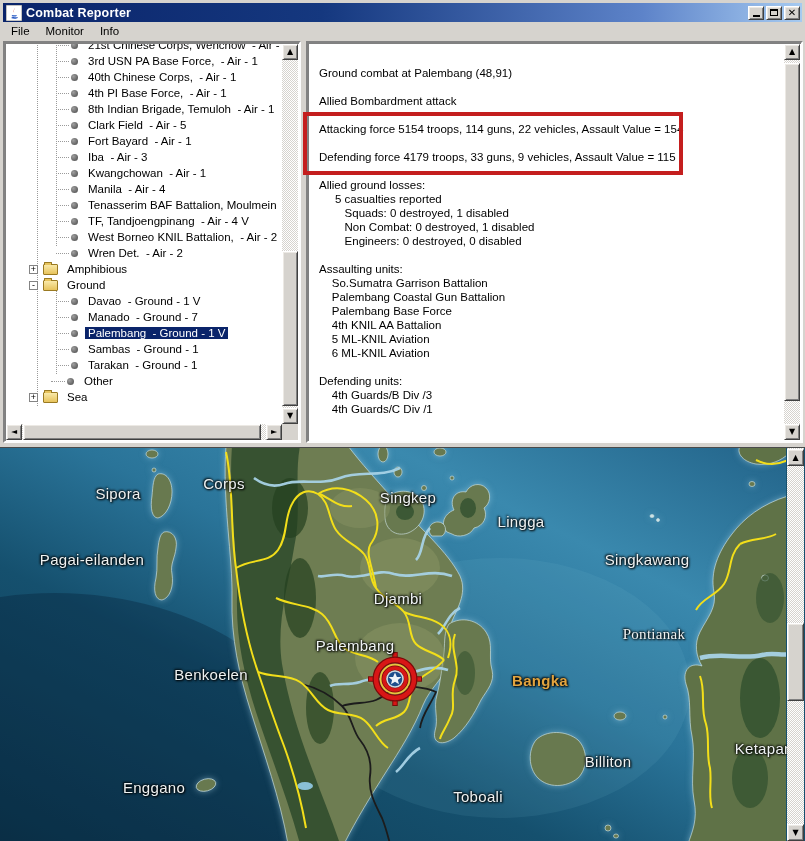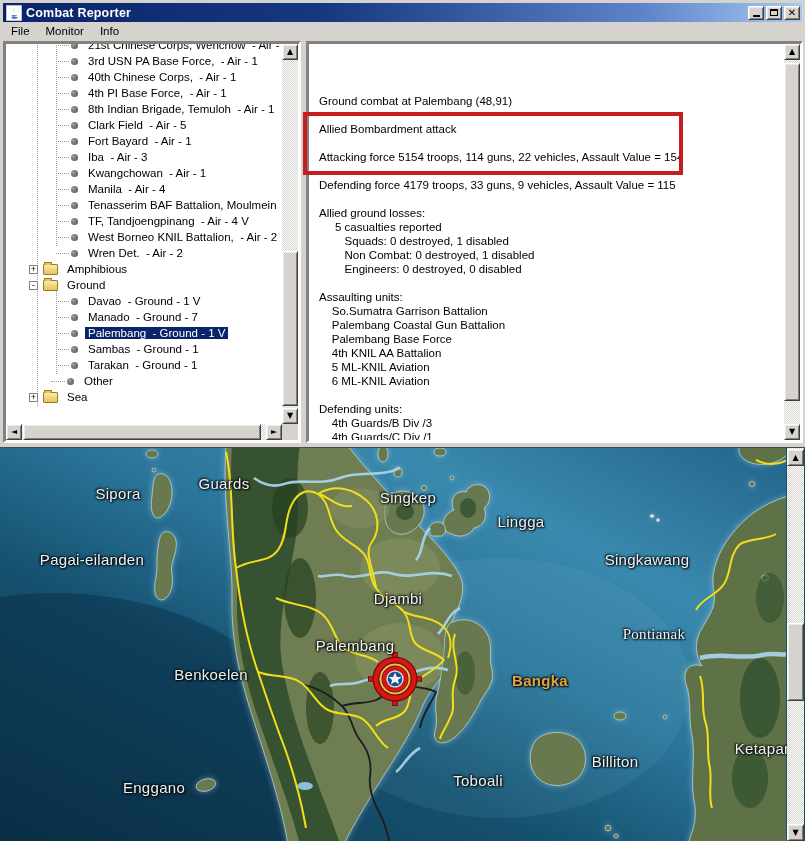--- a/index.html
+++ b/index.html
@@ -50,21 +50,21 @@
   .vsb .up{top:0;} .vsb .down{bottom:0;}
   .vsb .sb-thumb{position:absolute;left:0;width:16px;}
   .hsb{position:absolute;left:1px;bottom:1px;height:16px;}
   .hsb .sb-btn{position:absolute;top:0;width:16px;height:16px;}
   .hsb .left{left:0;} .hsb .right{right:0;}
   .hsb .sb-thumb{position:absolute;top:0;height:16px;}
   .sb-corner{position:absolute;right:1px;bottom:1px;width:16px;height:16px;background:#d6d3ce;}
   
   #report-panel{left:306px;top:41px;width:497px;height:402px;}
   .report-content{position:absolute;left:1px;top:1px;right:18px;bottom:1px;overflow:hidden;
-    padding:22px 0 0 10px;font-size:11.5px;line-height:14px;white-space:pre;color:#000;margin-top:28px;}
+    padding:22px 0 0 10px;font-size:11.5px;line-height:14px;white-space:pre;color:#000;}
   .rline{height:14px;}
   .highlight-box{position:absolute;left:-5px;top:69px;width:372px;height:55px;border:4px solid #c41e1e;z-index:5;}
   
   #map-area{position:absolute;left:0;top:447px;width:805px;height:394px;overflow:hidden;background:#15506e;border-top:1px solid #4a4a4a;}
   #map-svg{position:absolute;left:0;top:0;}
   #map-labels{position:absolute;left:0;top:0;width:786px;height:394px;pointer-events:none;}
   .maplabel{position:absolute;transform:translate(-50%,-50%);font-size:15px;color:#eef2f2;white-space:nowrap;
     letter-spacing:.3px;text-shadow:1px 1px 2px #000,-1px -1px 2px rgba(0,0,0,.75),0 0 3px #000;}
   .maplabel.region{font-weight:bold;}
   #map-sb{position:absolute;top:0;right:1px;width:17px;height:394px;}
@@ -396,33 +396,33 @@
       <circle r="19" fill="none" stroke="#d81616" stroke-width="4.5"></circle>
       <circle r="14" fill="none" stroke="#e8c43c" stroke-width="2.5"></circle>
       <circle r="11" fill="none" stroke="#7a0a0a" stroke-width="5"></circle>
       <circle r="11" fill="none" stroke="#d81616" stroke-width="3.5"></circle>
       <circle r="8" fill="#1e4f8c" stroke="#d0d8e0" stroke-width="1.5"></circle>
       <path fill="#f0f4f8" d="M0,-6.5 L1.9,-2.1 L6.4,-2 L2.9,0.9 L4,5.3 L0,2.7 L-4,5.3 L-2.9,0.9 L-6.4,-2 L-1.9,-2.1 Z"></path>
     </g>
   </svg>
   <div id="map-labels">
       <div class="maplabel" style="left: 118px; top: 45px; color: rgb(238, 242, 242);">Sipora</div>
-      <div class="maplabel" style="left: 224px; top: 35px; color: rgb(238, 242, 242);">Guards</div>
+      <div class="maplabel" style="left: 224px; top: 35px; color: rgb(238, 242, 242);">Corps</div>
       <div class="maplabel" style="left: 92px; top: 111px; color: rgb(238, 242, 242);">Pagai-eilanden</div>
       <div class="maplabel" style="left: 408px; top: 49px; color: rgb(238, 242, 242);">Singkep</div>
       <div class="maplabel" style="left: 521px; top: 73px; color: rgb(238, 242, 242);">Lingga</div>
       <div class="maplabel" style="left: 647px; top: 111px; color: rgb(238, 242, 242);">Singkawang</div>
       <div class="maplabel" style="left: 398px; top: 150px; color: rgb(238, 242, 242); text-align: center;">Djambi</div>
       <div class="maplabel" style="left: 654px; top: 186px; color: rgb(238, 242, 242); font-family: Liberation Serif, serif;">Pontianak</div>
       <div class="maplabel" style="left: 355px; top: 197px; color: rgb(238, 242, 242);">Palembang</div>
       <div class="maplabel" style="left: 211px; top: 226px; color: rgb(238, 242, 242);">Benkoelen</div>
       <div class="maplabel region" style="left: 540px; top: 232px; color: rgb(226, 164, 63);">Bangka</div>
       <div class="maplabel" style="left: 768px; top: 300px; color: rgb(238, 242, 242);">Ketapang</div>
-      <div class="maplabel" style="left: 608px; top: 313px; color: rgb(238, 242, 242); margin-left: 7px;">Billiton</div>
-      <div class="maplabel" style="left: 478px; top: 332px; color: rgb(238, 242, 242);">Toboali</div>
+      <div class="maplabel" style="left: 608px; top: 313px; color: rgb(238, 242, 242);">Billiton</div>
+      <div class="maplabel" style="left: 478px; top: 348px; color: rgb(238, 242, 242);">Toboali</div>
       <div class="maplabel" style="left: 154px; top: 339px; color: rgb(238, 242, 242);">Enggano</div>
     </div>
   <div id="map-sb" class="sb-track">
     <div class="sb-btn up">
         <span class="arrow">▲</span>
       </div>
     <div class="sb-thumb"></div>
     <div class="sb-btn down">
         <span class="arrow">▼</span>
       </div>

